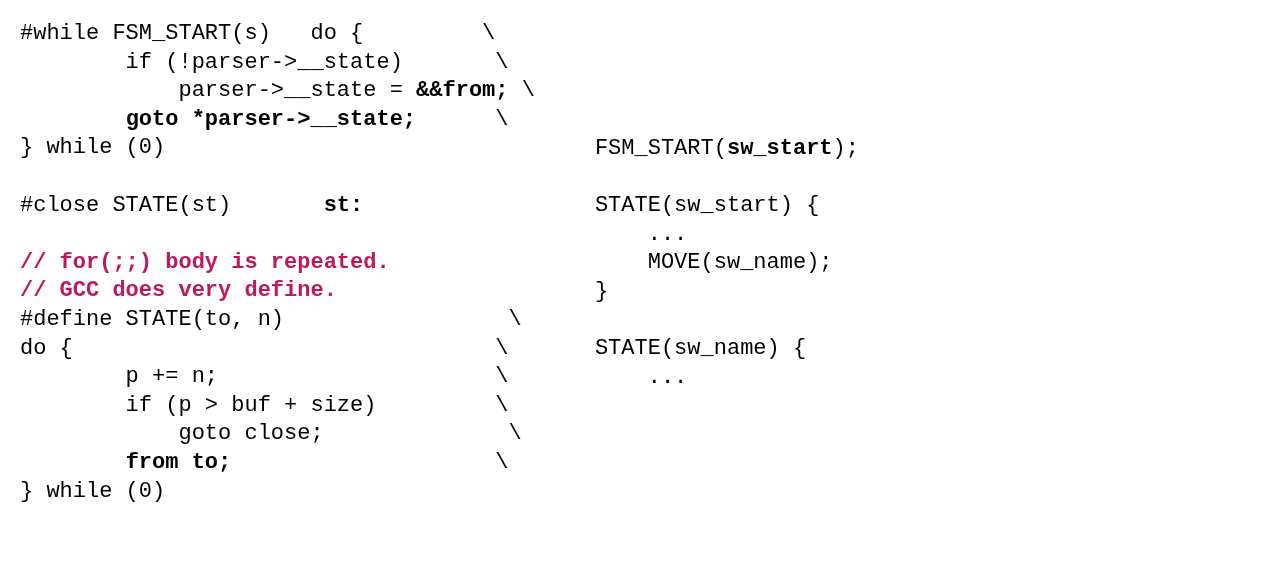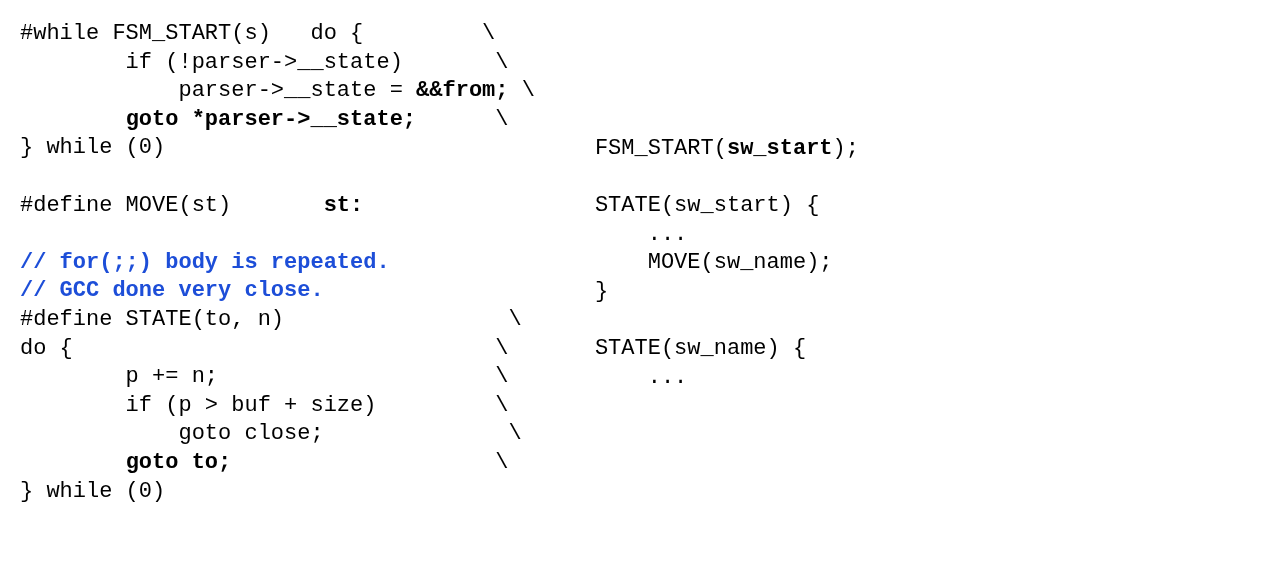--- a/index.html
+++ b/index.html
@@ -25,44 +25,44 @@
     .right {
       flex: 0 0 auto;
       padding-top: 115px;
       font-family: Liberation Mono, monospace;
     }
     .bold {
       font-weight: bold;
       text-align: right;
     }
     .comment {
-      color: #1d4ed8;
+      color: #be185d;
       font-weight: bold;
     }
   </style>
 </head>
 <body>
 
 <div class="container">
   <div class="column left"><span>#while FSM_START(s)   do {         \</span>
 <span>        if (!parser-&gt;__state)       \</span>
 <span>            parser-&gt;__state = </span><span class="bold">&amp;&amp;from;</span><span> \</span>
 <span>        </span><span class="bold">goto *parser-&gt;__state;</span><span>      \</span>
 <span>} while (0)</span>
 <span> </span>
-<span>#define MOVE(st)       </span><span class="bold">st:</span>
+<span>#close STATE(st)       </span><span class="bold">st:</span>
 <span> </span>
 <span class="comment">// for(;;) body is repeated.</span>
-<span class="comment">// GCC done very close.</span>
+<span class="comment">// GCC does very define.</span>
 <span>#define STATE(to, n)                 \</span>
 <span>do {                                \</span>
 <span>        p += n;                     \</span>
 <span>        if (p &gt; buf + size)         \</span>
 <span>            goto close;              \</span>
-<span>        </span><span class="bold">goto to;</span><span>                    \</span>
+<span>        </span><span class="bold">from to;</span><span>                    \</span>
 <span>} while (0)</span></div>
   <div class="column right"><span>FSM_START(</span><span class="bold">sw_start</span><span>);</span>
 <span> </span>
 <span>STATE(sw_start) {</span>
 <span>    ...</span>
 <span>    MOVE(sw_name);</span>
 <span>}</span>
 <span> </span>
 <span>STATE(sw_name) {</span>
 <span>    ...</span></div>

